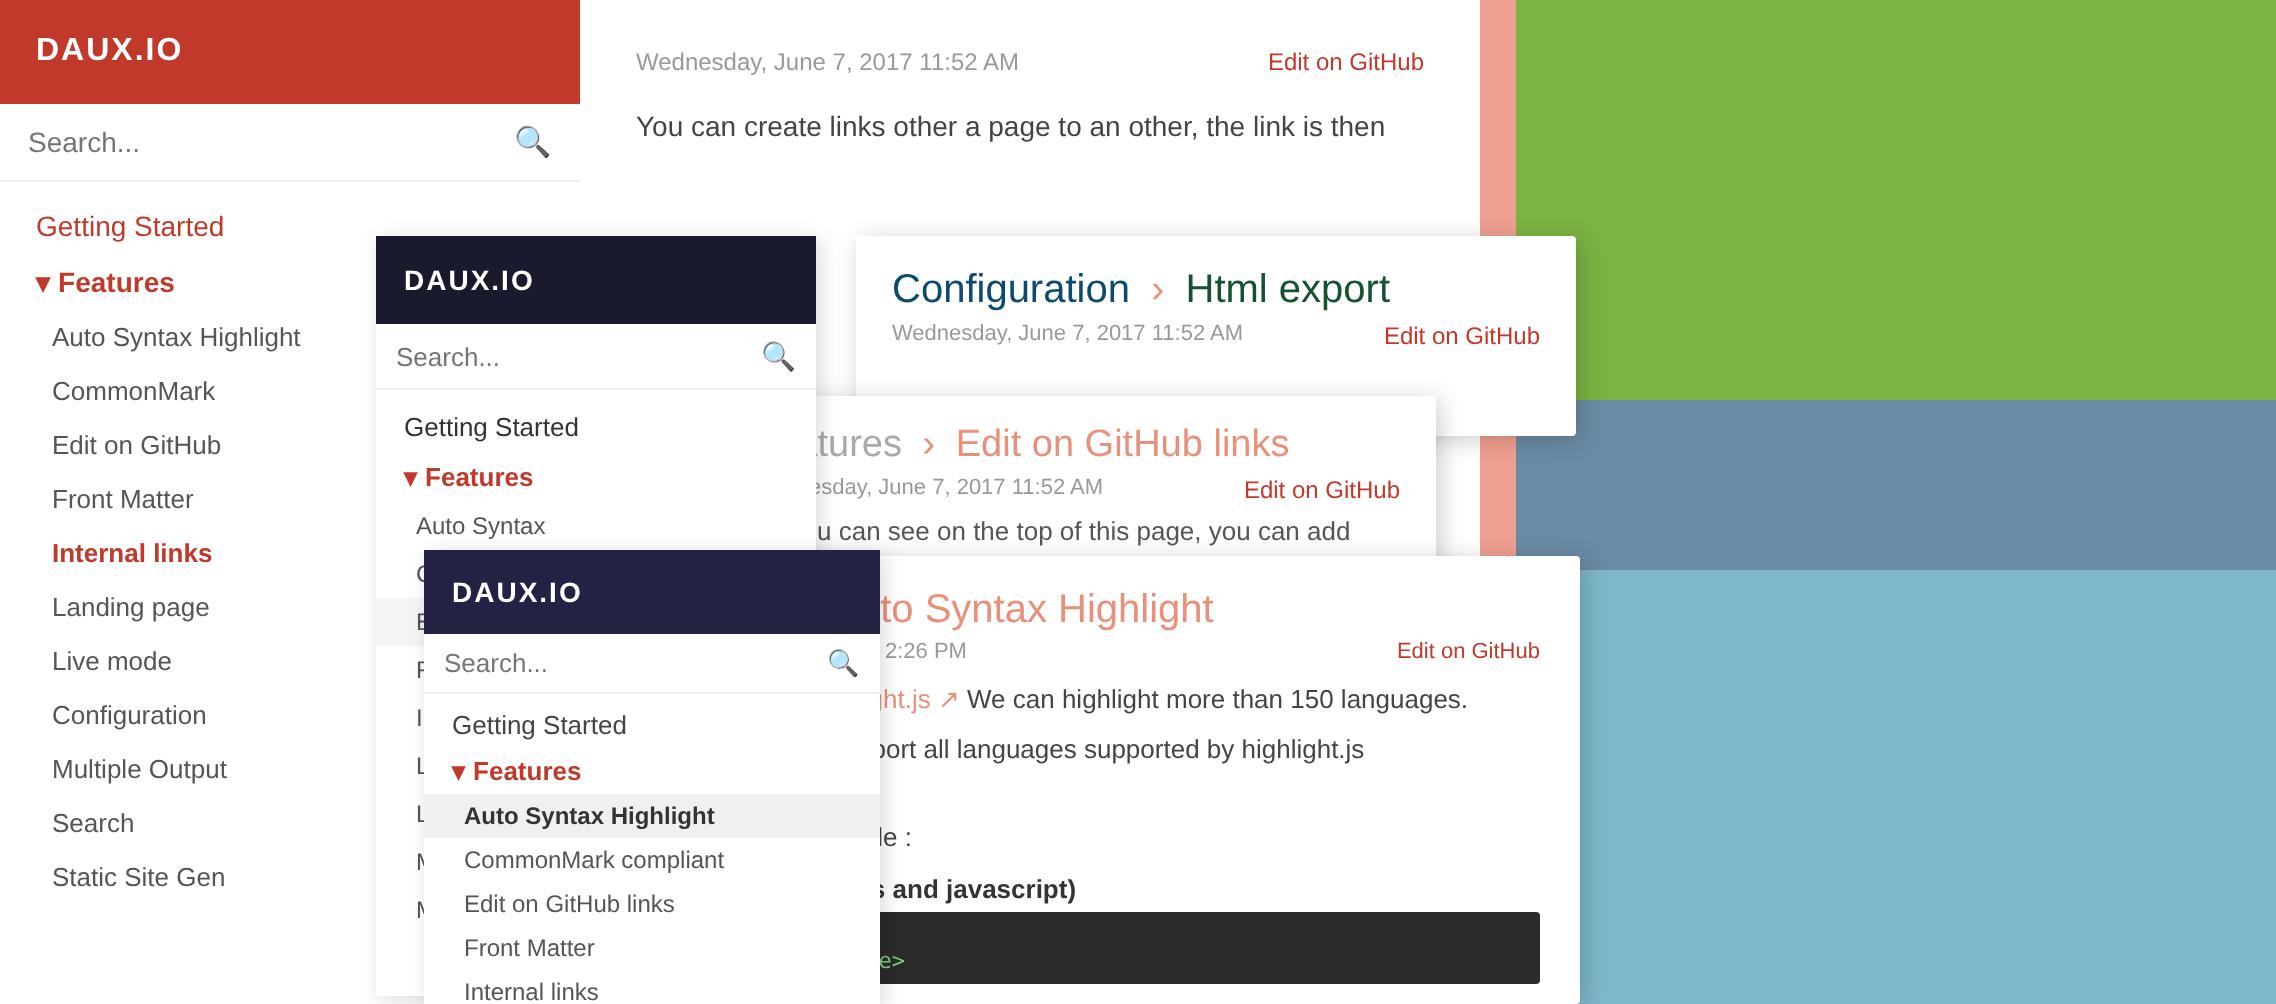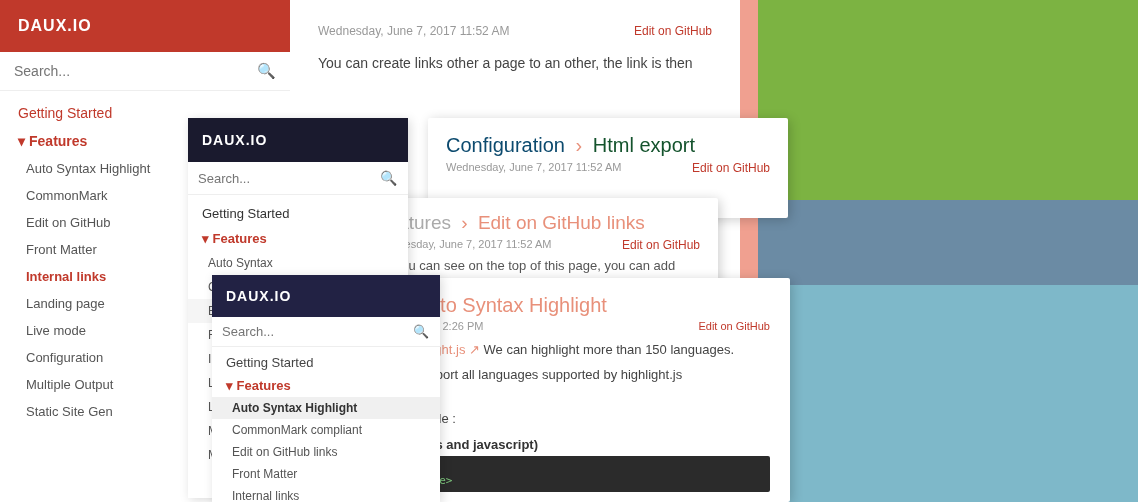--- a/index.html
+++ b/index.html
@@ -309,20 +309,21 @@
     </div>
     <div class="nav-item child">Auto Syntax Highlight</div>
     <div class="nav-item child">CommonMark</div>
     <div class="nav-item child">Edit on GitHub</div>
     <div class="nav-item child">Front Matter</div>
     <div class="nav-item child active-link">Internal links</div>
     <div class="nav-item child">Landing page</div>
     <div class="nav-item child">Live mode</div>
     <div class="nav-item child">Configuration</div>
     <div class="nav-item child">Multiple Output</div>
+    <div class="nav-item child">Search</div>
     <div class="nav-item child">Static Site Gen</div>
   </div>
 </div>
 
 <div class="main-content">
   <div class="meta-row">
     <span style="color:#999;font-size:12px;">Wednesday, June 7, 2017 11:52 AM</span>
     <span class="edit-link" style="color:#c0392b;font-size:12px;cursor:pointer;">Edit on GitHub</span>
   </div>
   <div class="main-body">

